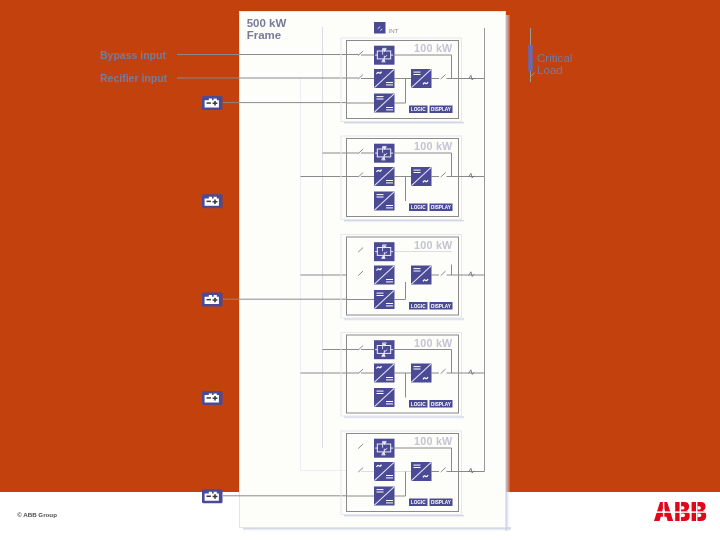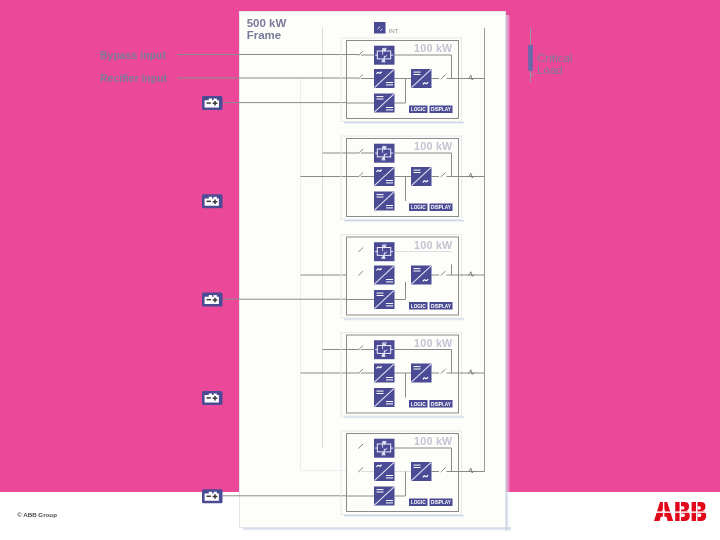--- a/index.html
+++ b/index.html
@@ -1,17 +1,17 @@
 <!DOCTYPE html>
 <html><head>
 <meta charset="utf-8">
 <style>
   html,body{margin:0;padding:0;background:#ffffff;}
   body{width:720px;height:540px;font-family:"Liberation Sans",sans-serif;overflow:hidden;}
-  #slide{position:relative;width:720px;height:492px;background:#ec4899;}
+  #slide{position:relative;width:720px;height:492px;background:#c2410c;}
   svg{display:block;}
   text{font-family:"Liberation Sans",sans-serif;}
   .wire{stroke:#8a8a8a;stroke-width:1;fill:none;}
   .wire2{stroke:#9a9a9a;stroke-width:1;fill:none;}
   .faint{stroke:#dcdce2;stroke-width:1;fill:none;}
   .vfaint{stroke:#eeeef2;stroke-width:1;fill:none;}
   .sym{fill:#4b4b95;}
   .ttl{fill:#7a7a9a;font-weight:bold;}
 </style>
 </head>

